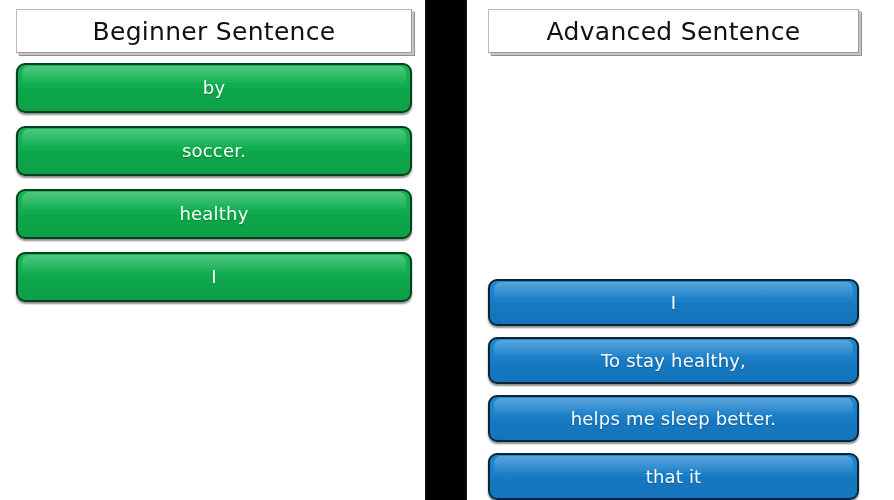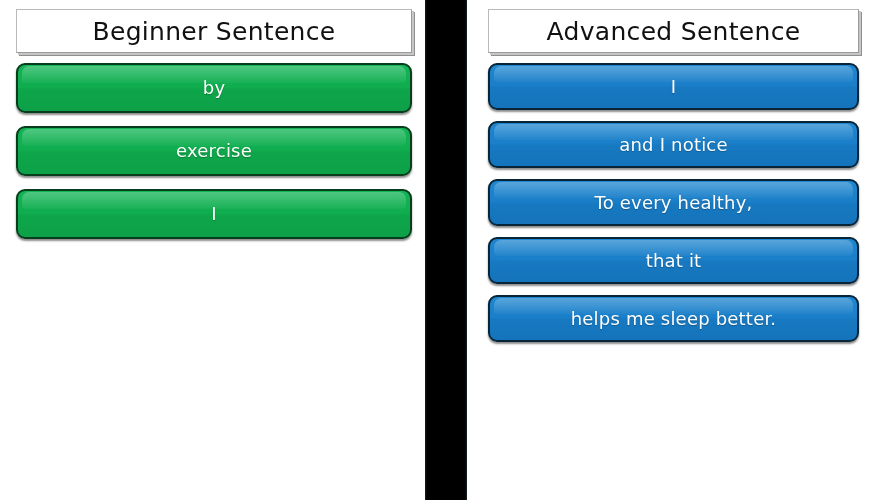--- a/index.html
+++ b/index.html
@@ -36,20 +36,21 @@
     align-items: stretch;
   }
   .panel-left {
     width: 425px;
     padding: 9px 13px 0 16px;
     border-radius: 24px;
   }
   .panel-right {
     width: 427px;
     padding: 9px 35px 0 21px;
+    justify-content: space-between;
   }
 
   
   .divider {
     width: 42px;
     height: 500px;
     background: #000000;
     flex: 0 0 42px;
     box-shadow: inset 2px 0 2px -1px #13212b, inset -2px 0 2px -1px #13212b;
   }
@@ -146,46 +147,46 @@
 
   <section class="panel panel-left">
     <div class="header-box">
       <span class="header-text">Beginner Sentence</span>
     </div>
     <div class="strip-list">
       <div class="strip strip-green">
         <span class="strip-label">by</span>
       </div>
       <div class="strip strip-green">
-        <span class="strip-label">exercise</span>
+        <span class="strip-label">soccer.</span>
+      </div>
+      <div class="strip strip-green">
+        <span class="strip-label">healthy</span>
       </div>
       <div class="strip strip-green">
         <span class="strip-label">I</span>
       </div>
     </div>
   </section>
 
   <div class="divider"></div>
 
   <section class="panel panel-right">
     <div class="header-box">
       <span class="header-text">Advanced Sentence</span>
     </div>
     <div class="strip-list">
       <div class="strip strip-blue">
         <span class="strip-label">I</span>
       </div>
       <div class="strip strip-blue">
-        <span class="strip-label">and I notice</span>
+        <span class="strip-label">To stay healthy,</span>
       </div>
       <div class="strip strip-blue">
-        <span class="strip-label">To every healthy,</span>
+        <span class="strip-label">helps me sleep better.</span>
       </div>
       <div class="strip strip-blue">
         <span class="strip-label">that it</span>
-      </div>
-      <div class="strip strip-blue">
-        <span class="strip-label">helps me sleep better.</span>
       </div>
     </div>
   </section>
 
 </div>
 
 </body></html>

